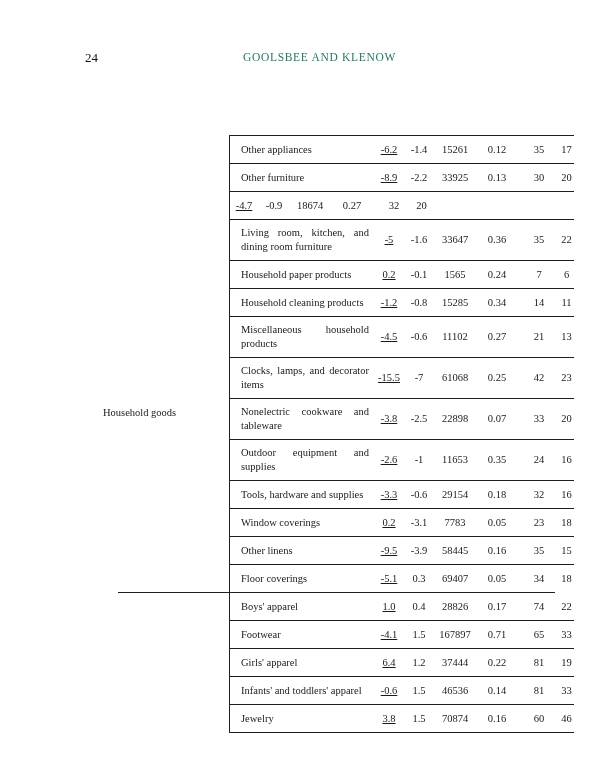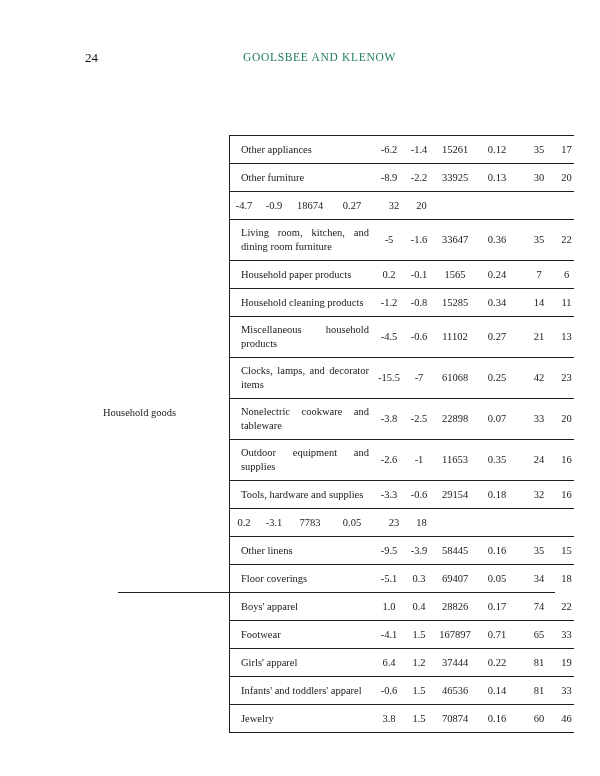--- a/index.html
+++ b/index.html
@@ -86,21 +86,21 @@
   .group:not(:last-child) .row:last-child { border-bottom: none; }
 
   .cell { font-size: 10.5px; line-height: 14px; box-sizing: border-box; }
   .cat {
     width: 145px;
     flex: 0 0 145px;
     padding: 6px 6px 6px 11px;
     text-align: justify;
   }
   .num { text-align: center; }
-  .c1 { width: 28px; flex: 0 0 28px; }
+  .c1 { width: 28px; flex: 0 0 28px; text-decoration: underline; }
   .c2 { width: 32px; flex: 0 0 32px; }
   .c3 { width: 40px; flex: 0 0 40px; }
   .c4 { width: 44px; flex: 0 0 44px; }
   .c5 { width: 40px; flex: 0 0 40px; }
   .c6 { width: 15px; flex: 0 0 15px; }
 </style>
 </head>
 <body>
 
 <div class="page">
@@ -208,20 +208,21 @@
           <div class="row">
             <div class="cell cat">Tools, hardware and supplies</div>
             <div class="cell num c1">-3.3</div>
             <div class="cell num c2">-0.6</div>
             <div class="cell num c3">29154</div>
             <div class="cell num c4">0.18</div>
             <div class="cell num c5">32</div>
             <div class="cell num c6">16</div>
           </div>
           <div class="row">
+            <div class="cell cat">Window coverings</div>
             <div class="cell num c1">0.2</div>
             <div class="cell num c2">-3.1</div>
             <div class="cell num c3">7783</div>
             <div class="cell num c4">0.05</div>
             <div class="cell num c5">23</div>
             <div class="cell num c6">18</div>
           </div>
           <div class="row">
             <div class="cell cat">Other linens</div>
             <div class="cell num c1">-9.5</div>

